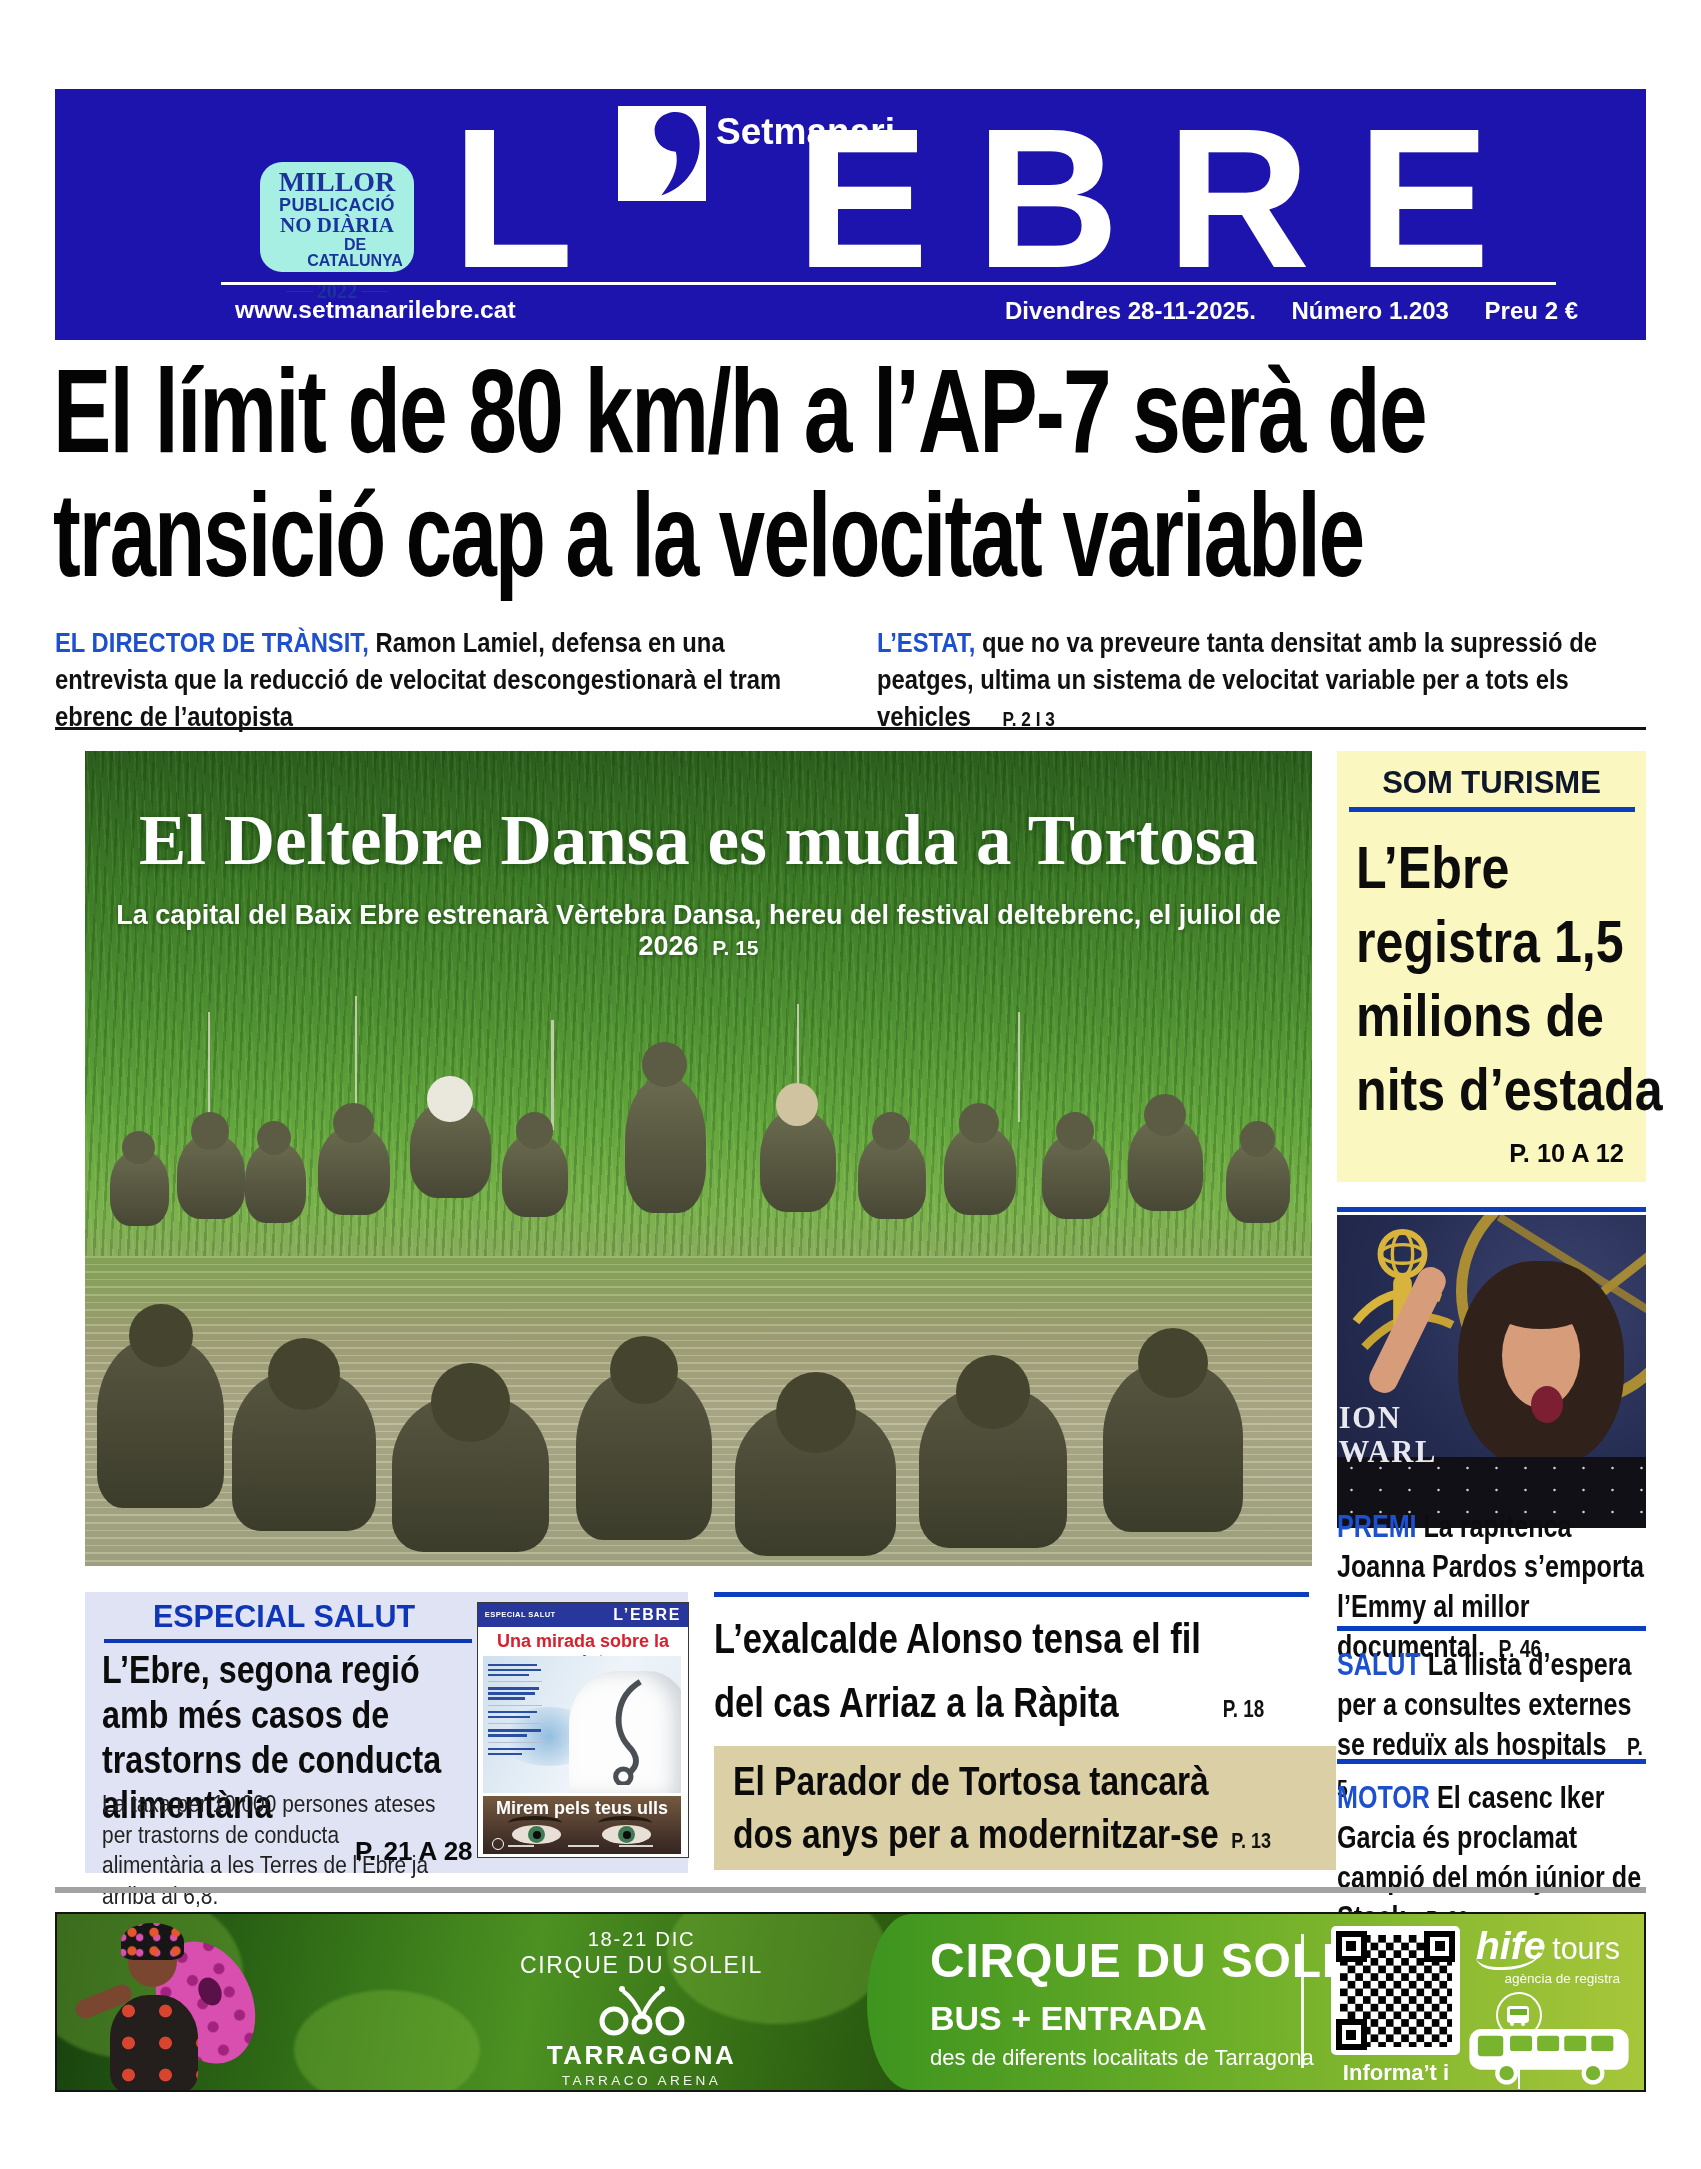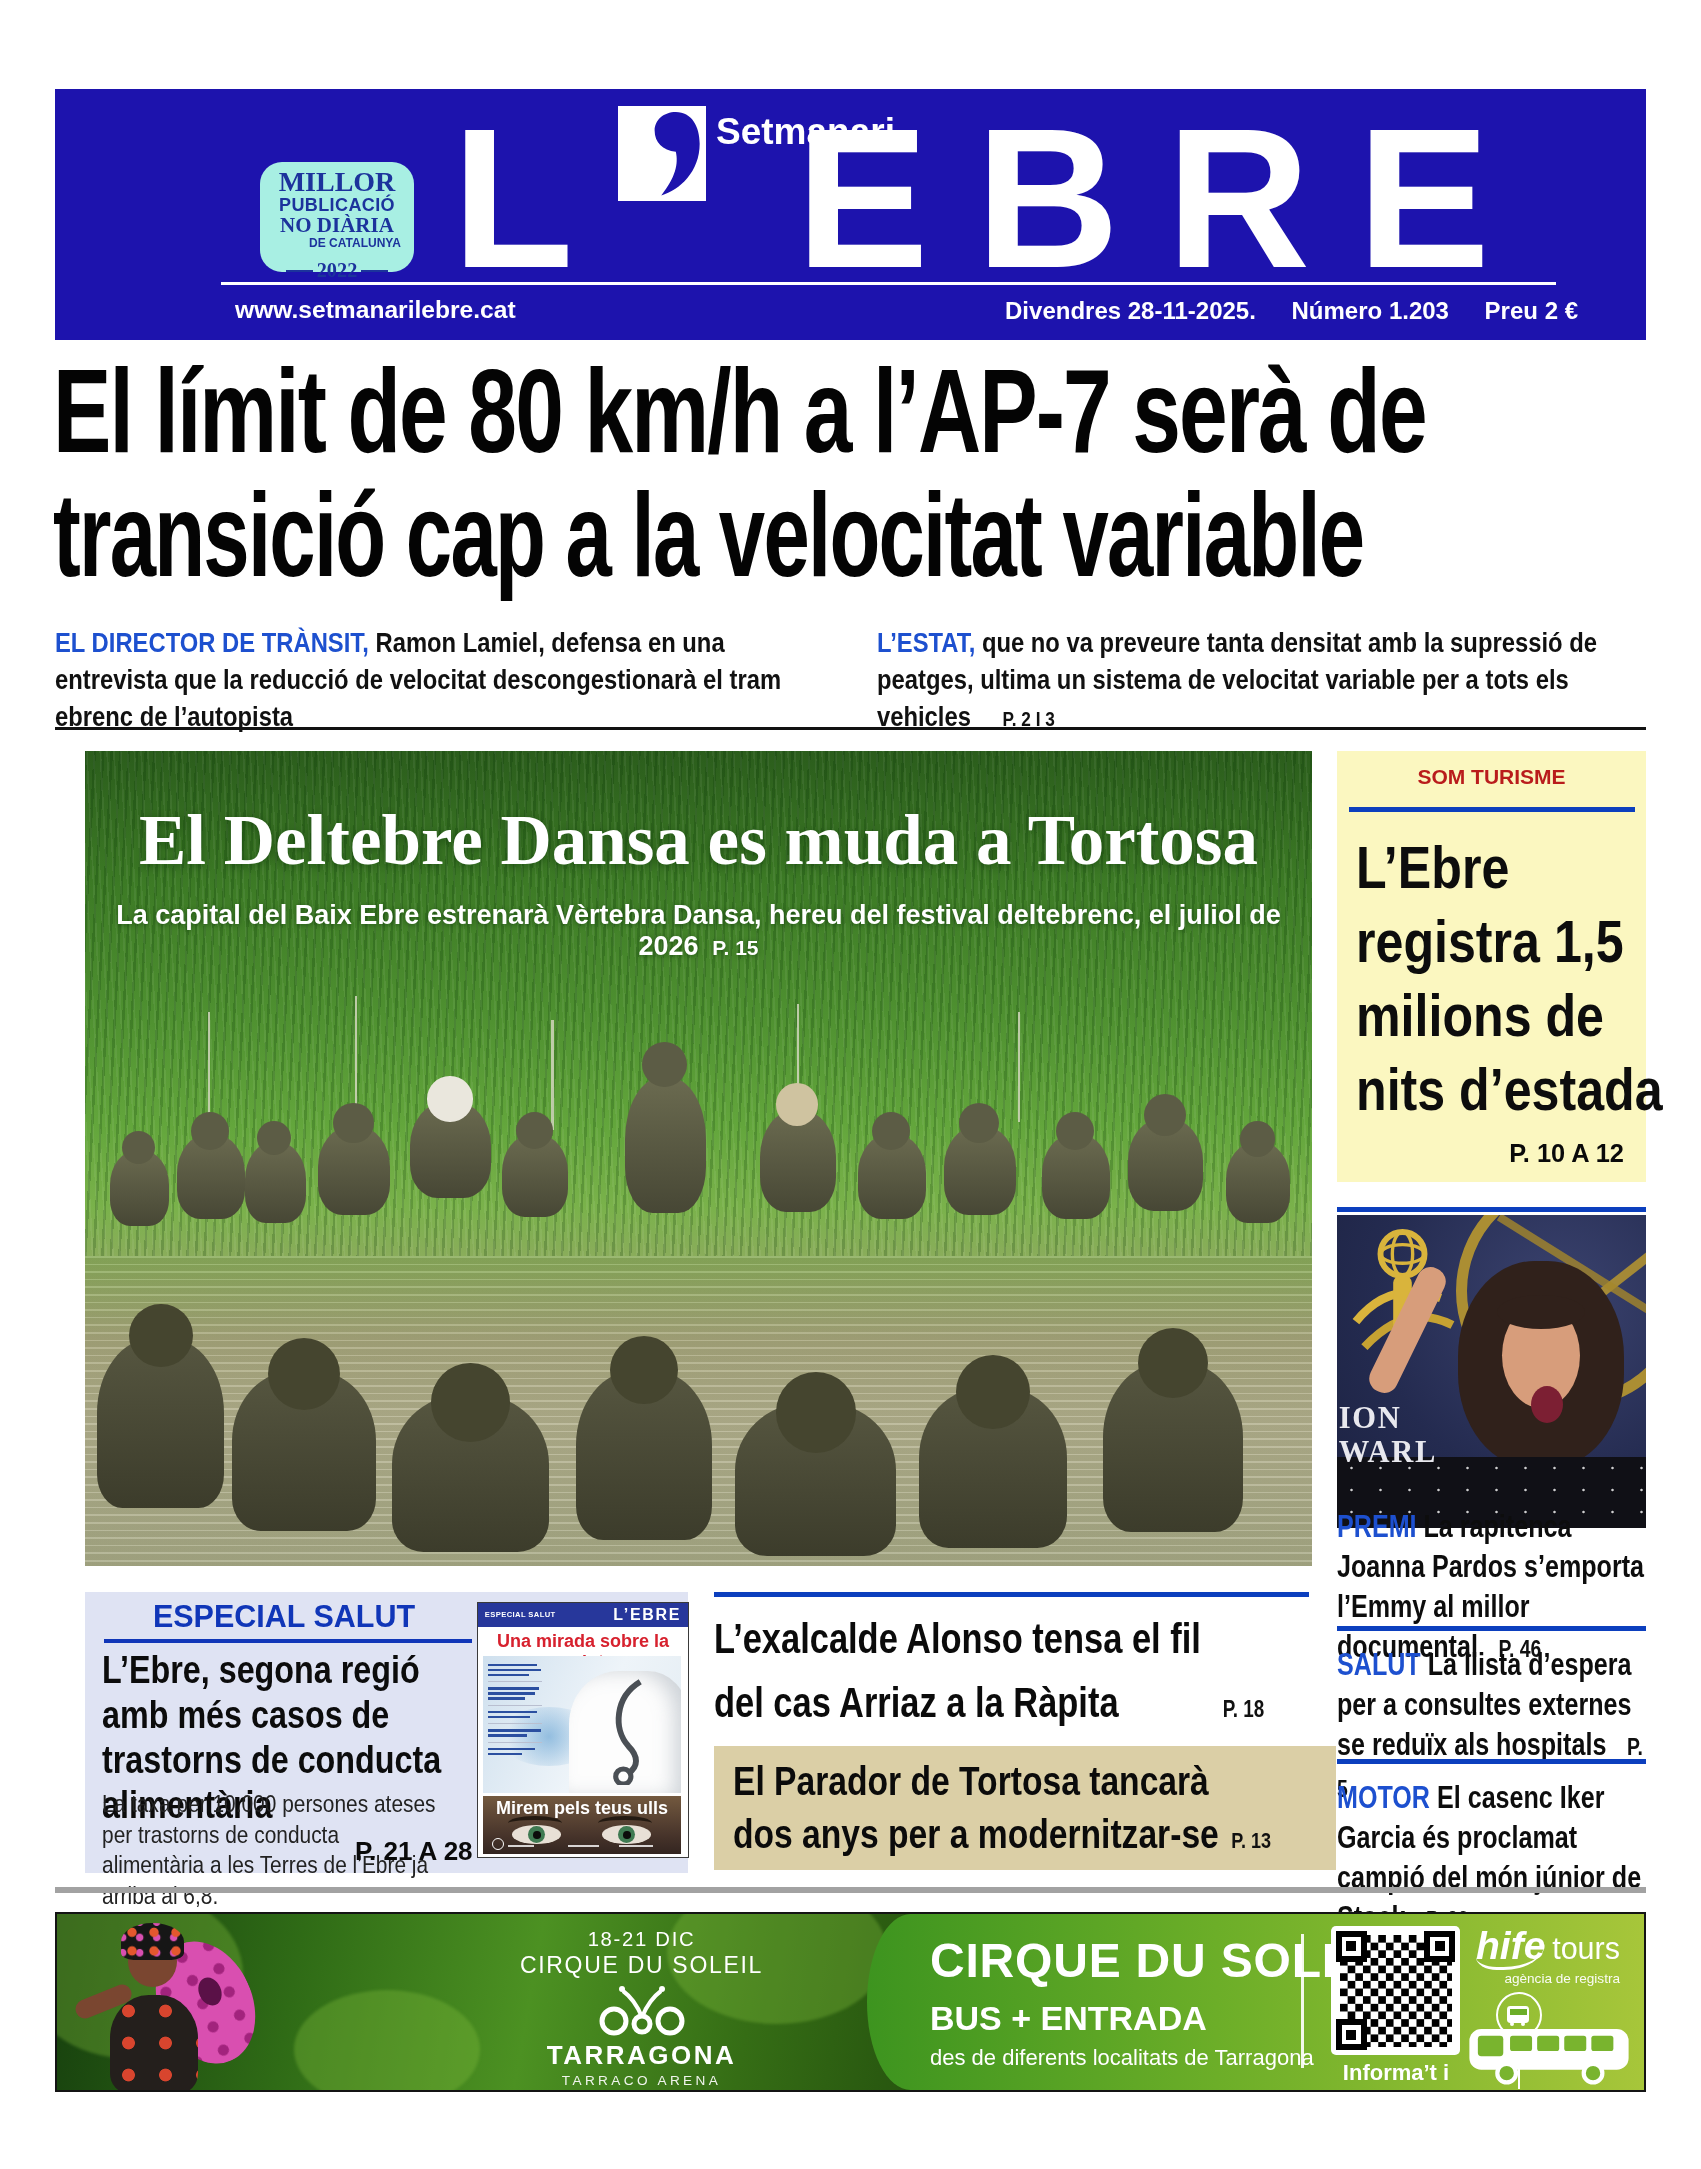--- a/index.html
+++ b/index.html
@@ -8,21 +8,21 @@
   .abs{position:absolute;}
   .cond{transform-origin:left top;}
   
   #masthead{left:55px;top:89px;width:1591px;height:251px;background:#1d13ad;}
   #badge{left:205px;top:73px;width:154px;height:110px;background:#a8efe3;border-radius:22px;
          color:#1c339c;text-align:center;padding-top:5.1px;box-sizing:border-box;line-height:1.04;}
   .badge-serif{font-family:"Liberation Serif",serif;font-weight:bold;}
   #badge-l1{font-size:28px;}
   #badge-l2{font-size:18px;font-weight:bold;letter-spacing:0.4px;}
   #badge-l3{font-size:21px;}
-  #badge-l4{font-size:12px;font-weight:bold;padding-left:36px;}
+  #badge-l4{font-size:16px;font-weight:bold;padding-left:36px;}
   .badge-year-row{display:flex;align-items:center;justify-content:center;gap:3.4px;margin-top:11px;}
   .badge-dash{width:27px;height:1.7px;background:#1c339c;}
   #badge-l5{font-size:20.3px;}
   #logo-l{left:397px;top:10.2px;font-size:199px;line-height:1;font-weight:bold;color:#fff;letter-spacing:-3.4px;}
   #apos-block{left:563px;top:17px;width:88px;height:95px;background:#fff;}
   #apos-block svg{position:absolute;right:5.1px;top:3.4px;width:53px;height:88px;}
   #logo-setmanari{left:661px;top:22px;font-size:37px;font-weight:bold;color:#fff;}
   #logo-ebre{left:741px;top:10.2px;font-size:199px;line-height:1;font-weight:bold;color:#fff;letter-spacing:47px;}
   #masthead-rule{left:166px;top:193px;width:1335px;height:3.4px;background:#fff;}
   #masthead-website{left:180px;top:207px;font-size:24.6px;font-weight:bold;color:#fff;}
@@ -59,21 +59,21 @@
   .figback::before{content:"";position:absolute;width:50%;padding-top:50%;border-radius:50%;
                background:#45452f;top:-20%;left:25%;}
   #photo-headline{left:0;top:49px;width:100%;text-align:center;color:#fff;
      font-family:"Liberation Serif",serif;font-weight:bold;font-size:71px;
      text-shadow:0 1.7px 8.5px rgba(0,40,0,.45);}
   #photo-subhead{left:0;top:149px;width:100%;text-align:center;color:#fff;font-weight:bold;font-size:27px;
      text-shadow:0 0.8px 5.1px rgba(0,40,0,.5);}
   #photo-subhead .pref{color:#fff;font-size:21px;margin-left:13.6px;}
   
   #tourism-box{left:1337px;top:751px;width:309px;height:431px;background:#fbf7c0;}
-  #tourism-label{left:0;top:13.6px;width:100%;text-align:center;font-size:21px;font-weight:bold;color:#b91c1c;}
+  #tourism-label{left:0;top:13.6px;width:100%;text-align:center;font-size:31px;font-weight:bold;color:#0f172a;}
   #tourism-rule{left:12px;top:56px;width:286px;height:5.1px;background:#0c3fbe;}
   #tourism-headline{left:18.6px;top:80px;width:366px;font-size:59px;line-height:74px;font-weight:bold;
      color:#0d0d0d;transform:scaleX(.85);}
   #tourism-pref{right:22px;bottom:13.6px;font-size:25.4px;font-weight:bold;}
   .col-rule{left:1337px;width:309px;height:5.1px;background:#0c3fbe;}
   #emmy-photo{left:1337px;top:1215px;width:309px;height:313px;overflow:hidden;
      background:radial-gradient(circle at 72% 28%,#3b436f,#242b50 58%,#1b2140);}
   #emmy-ring{right:-44px;top:-41px;width:212px;height:212px;border:11px solid #b9982f;border-radius:50%;opacity:.9;}
   #emmy-spike{right:-59px;top:92px;width:254px;height:9.3px;background:#b9982f;transform:rotate(-38deg);opacity:.85;}
   #emmy-spike2{right:-49px;top:54px;width:212px;height:7.6px;background:#a5872a;transform:rotate(32deg);opacity:.8;}

